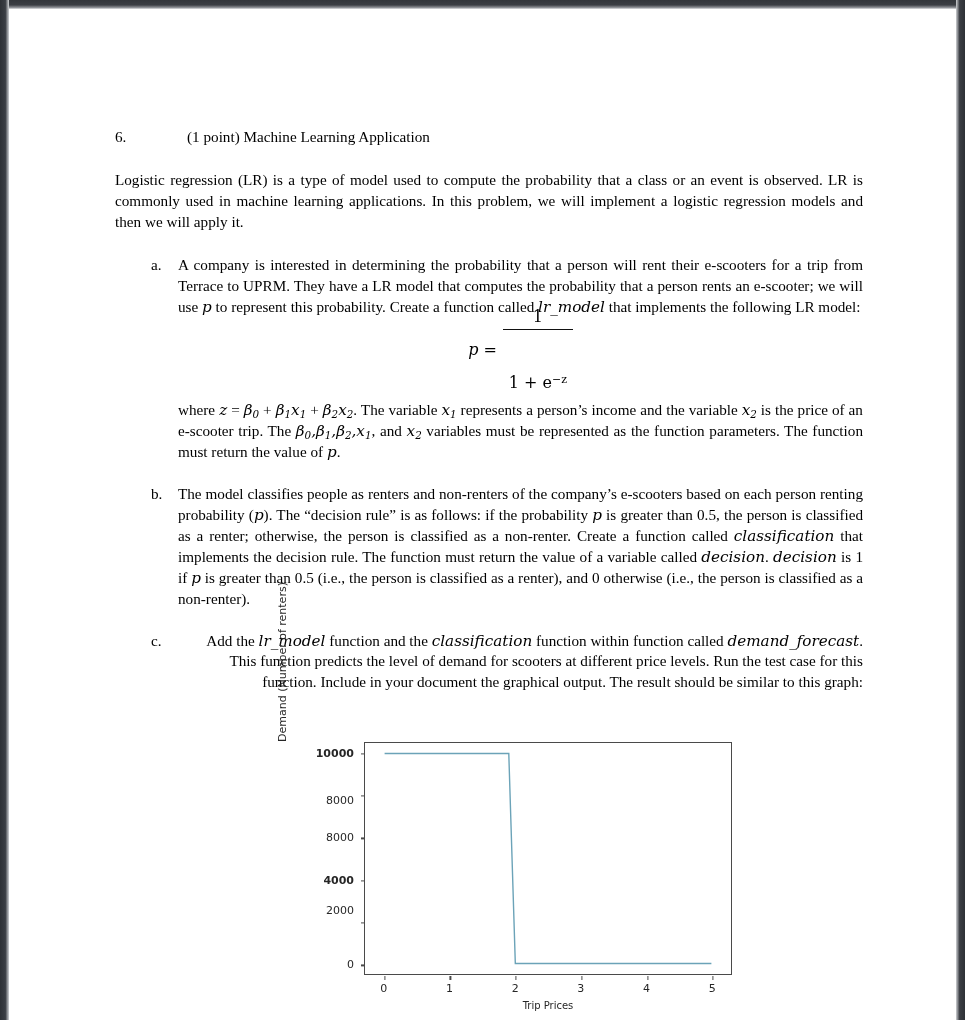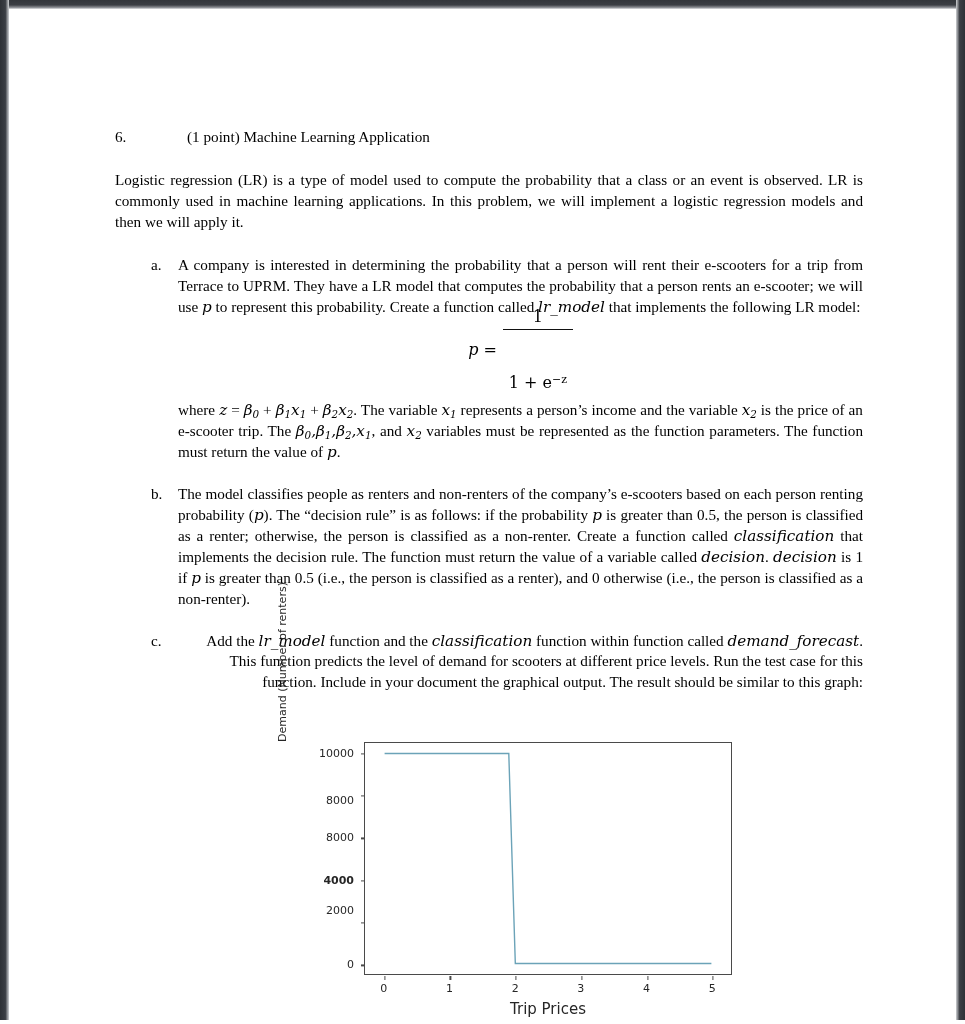--- a/index.html
+++ b/index.html
@@ -210,21 +210,21 @@
     background: #4a4a4a;
     transform: translateX(-50%);
   }
   .xlabel {
     position: absolute;
     left: 72px;
     width: 368px;
     top: 266px;
     text-align: center;
     font-family: "DejaVu Sans", "Liberation Sans", sans-serif;
-    font-size: 15px;
+    font-size: 10px;
     color: #262626;
   }
   .series-svg {
     position: absolute;
     left: 0; top: 0;
     width: 100%;
     height: 100%;
     overflow: visible;
   }
 </style>
@@ -290,21 +290,21 @@
     </div>
 
     <div class="figure">
       <div class="ylabel">Demand (Number of renters)</div>
       <div id="yticks">
           <div class="ytick" style="top: 230.409px; left: 0px; width: 62px;">0</div>
           <div class="ytick" style="top: 176px; left: 0px; width: 62px;">2000</div>
           <div class="ytick" style="top: 145.682px; left: 0px; width: 62px; font-weight: bold;">4000</div>
           <div class="ytick" style="top: 103.318px; left: 0px; width: 62px;">8000</div>
           <div class="ytick" style="top: 66px; left: 0px; width: 62px;">8000</div>
-          <div class="ytick" style="top: 18.5909px; left: 0px; width: 62px;">10000</div>
+          <div class="ytick" style="top: 18.5909px; left: 0px; width: 62px; font-weight: bold;">10000</div>
         </div>
       <div class="plot-frame">
         <div id="ytickmarks">
             <div class="ytick-mark" style="top: 222.409px; left: -4px;"></div>
             <div class="ytick-mark" style="top: 180.045px; left: -4px;"></div>
             <div class="ytick-mark" style="top: 137.682px; left: -4px;"></div>
             <div class="ytick-mark" style="top: 95.3182px; left: -4px;"></div>
             <div class="ytick-mark" style="top: 52.9545px; left: -4px;"></div>
             <div class="ytick-mark" style="top: 10.5909px; left: -4px;"></div>
           </div>

